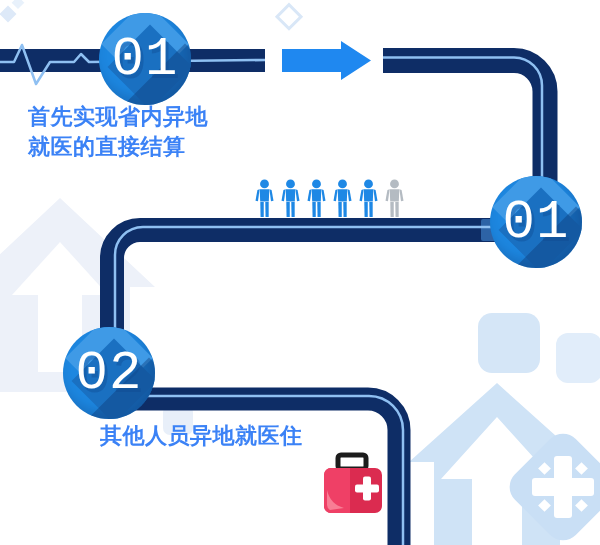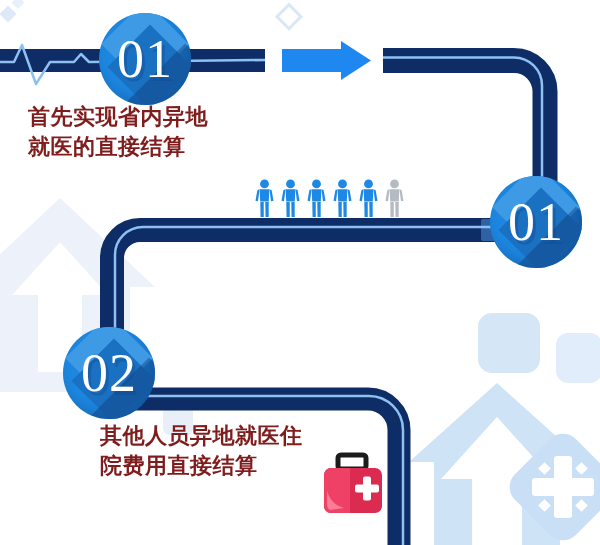--- a/index.html
+++ b/index.html
@@ -14,26 +14,26 @@
     background:#1d87e0;overflow:hidden;
     box-shadow:inset -5px -7px 12px rgba(10,45,100,.25);
     z-index:3;
   }
   .dia{position:absolute;display:block;}
   .dia1{width:62px;height:62px;left:15px;top:0;background:#3f9ae6;transform:rotate(45deg);}
   .dia2{width:60px;height:60px;left:21px;top:24px;background:#1a70c1;transform:rotate(45deg);}
   .dia3{width:84px;height:84px;left:44px;top:48px;background:rgba(13,55,115,.4);transform:rotate(45deg);}
   .badge .num{
     position:absolute;inset:0;display:flex;align-items:center;justify-content:center;
-    font-family:Liberation Serif, serif;font-weight:200;font-size:54px;color:#fff;
+    font-family:Liberation Mono, monospace;font-weight:200;font-size:54px;color:#fff;
     letter-spacing:1px;text-shadow:3px 4px 0 rgba(14,70,140,.35);
   }
   
   .step-text{
-    position:absolute;color:#7f1d1d;font-weight:bold;font-size:22px;
+    position:absolute;color:#3b82f6;font-weight:bold;font-size:22px;
     line-height:30px;letter-spacing:.5px;z-index:4;white-space:nowrap;
   }
   .person-blue{color:#1e88e5;}
   .person-gray{color:#b4bbc2;}
 </style>
 </head>
 <body>
 
 <div class="stage">
 
@@ -129,16 +129,15 @@
   </div>
 
   <div class="step-text" style="left:28px;top:102px;">
     <div>首先实现省内异地</div>
     <div>就医的直接结算</div>
   </div>
   <div class="step-text" style="left:178px;top:251px;">
   </div>
   <div class="step-text" style="left:100px;top:421px;">
     <div>其他人员异地就医住</div>
-    <div>院费用直接结算</div>
   </div>
 
 </div>
 
 </body></html>

